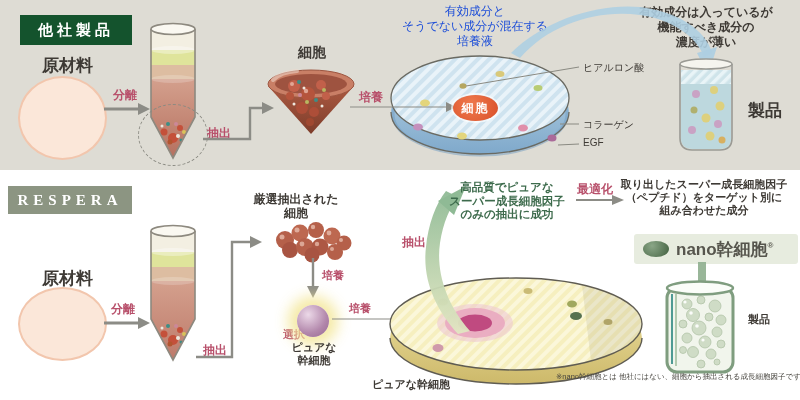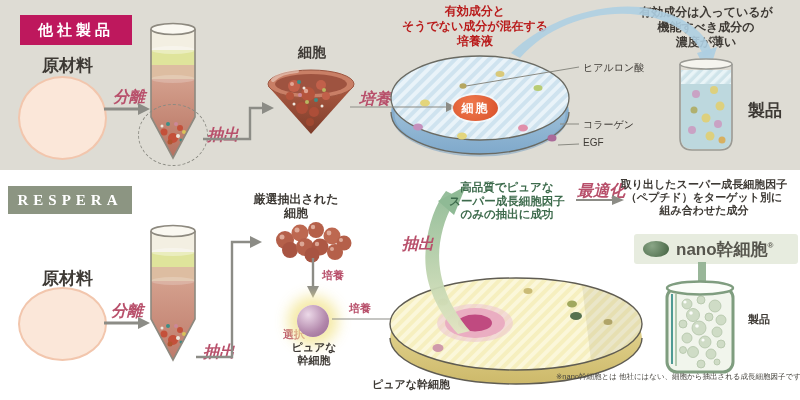--- a/index.html
+++ b/index.html
@@ -1,43 +1,43 @@
 <!DOCTYPE html>
 <html><head>
 <meta charset="utf-8">
 <style>
   html,body{margin:0;padding:0;background:#fff;}
   .canvas{position:relative;width:800px;height:400px;background:#ffffff;overflow:hidden;
           font-family:"Liberation Sans","DejaVu Sans",sans-serif;}
   .abs{position:absolute;}
   .panel-top{left:0;top:0;width:800px;height:170px;background:#dedcd4;}
   .badge{color:#fff;text-align:center;font-weight:bold;}
-  .badge-top{left:20px;top:15px;width:112px;height:30px;line-height:30px;background:#be185d;
+  .badge-top{left:20px;top:15px;width:112px;height:30px;line-height:30px;background:#14532d;
              font-size:15px;letter-spacing:4px;}
   .badge-resp{left:8px;top:186px;width:124px;height:28px;line-height:28px;background:#8c9582;
               font-family:"Liberation Serif","DejaVu Serif",serif;font-size:15px;letter-spacing:5px;}
   .t-dark{color:#3e3a35;font-weight:bold;}
   .t-red{color:#b8506b;font-weight:bold;}
   .t-green{color:#3d6b4c;font-weight:bold;}
-  .t-pink{color:#b91c1c;font-weight:bold;}
+  .t-pink{color:#1d4ed8;font-weight:normal;}
   .note{white-space:pre-line;text-align:center;}
   .ellipse-pink{border-radius:50%;background:#fbe7d9;border:2px solid #f2c6ad;}
   .cell-red{border-radius:50%;background:radial-gradient(circle at 40% 35%,#ef7a4e,#d94f28);
             box-shadow:0 0 0 2px rgba(255,255,255,.65);color:#fff;font-weight:bold;font-size:12px;
             display:flex;align-items:center;justify-content:center;letter-spacing:2px;}
   .glow-sphere{border-radius:50%;
       background:radial-gradient(circle at 35% 30%,#ecd9e8,#b287ab 60%,#96688f);
       box-shadow:0 0 14px 9px rgba(243,230,150,.85);}
   .nano-logo{background:#e7ecdf;border-radius:3px;display:flex;align-items:center;gap:7px;
              padding-left:9px;box-sizing:border-box;}
   .nano-ell{width:26px;height:16px;border-radius:50%;
             background:radial-gradient(circle at 35% 30%,#8aa687,#41603f);}
   .nano-txt{font-size:17px;font-weight:bold;color:#56554d;}
   .nano-sup{font-size:8px;color:#56554d;vertical-align:super;}
-  .lbl10{font-size:10px;} .lbl11{font-size:11px;} .lbl12{font-size:16px;font-style:italic;}
+  .lbl10{font-size:10px;} .lbl11{font-size:11px;} .lbl12{font-size:12px;}
   .lbl13{font-size:17px;} .lbl14{font-size:14px;}
   .dashed-circ{border:1.5px dashed #8a8a82;border-radius:50%;}
   .footnote{font-size:7.5px;color:#44423c;white-space:nowrap;}
 </style>
 </head>
 <body>
 
 <div class="canvas">
 
   <div class="abs panel-top"></div>

